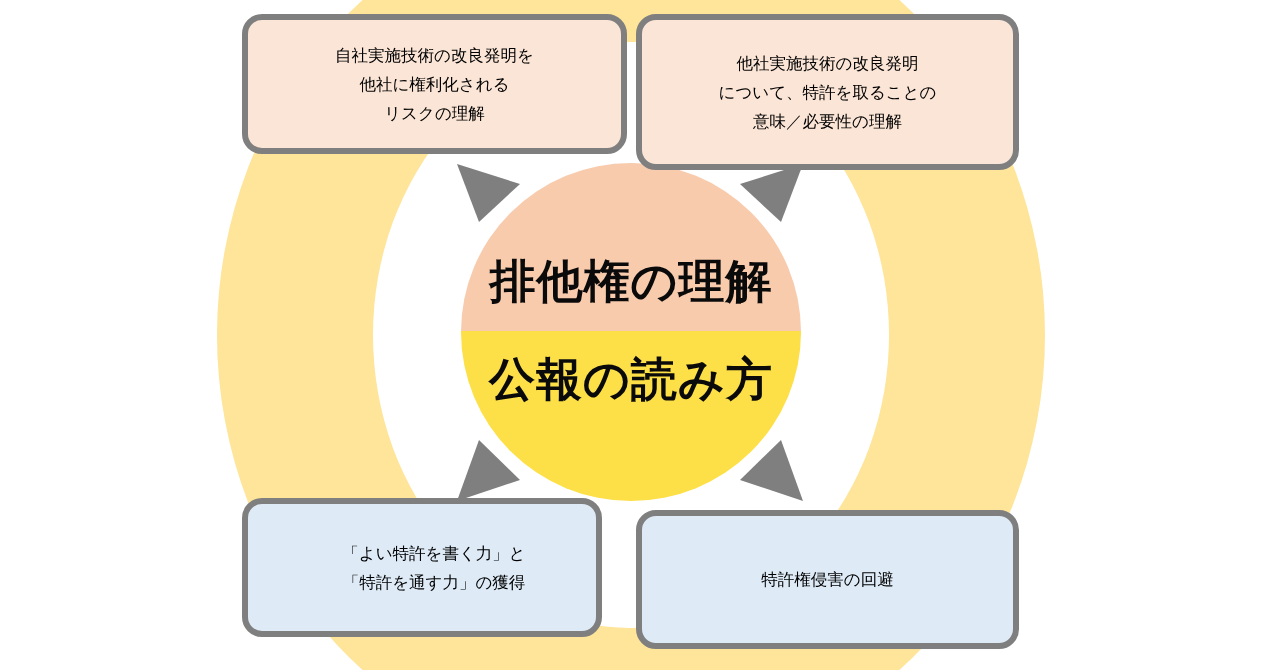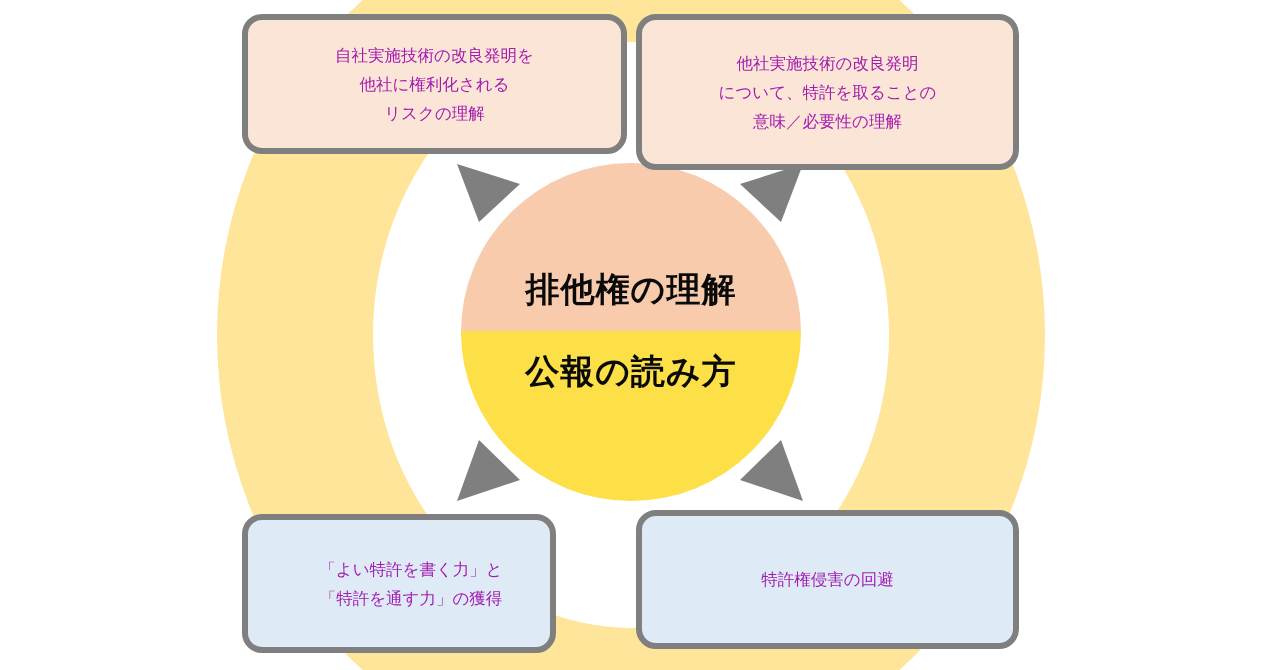--- a/index.html
+++ b/index.html
@@ -25,36 +25,36 @@
       position:absolute; left:0; top:0; width:100%; height:168px;
       background:#f8cbad;
       display:flex; align-items:flex-end; justify-content:center;
     }
     .center-bottom {
       position:absolute; left:0; top:168px; width:100%; height:170px;
       background:#fde047;
       display:flex; align-items:flex-start; justify-content:center;
     }
     .center-text {
-      font-weight:bold; font-size:34px; letter-spacing:1px; color:#0a0a0a;
+      font-weight:bold; font-size:46px; letter-spacing:1px; color:#0a0a0a;
     }
     .center-top .center-text { margin-bottom:18px; }
     .center-bottom .center-text { margin-top:18px; }
     .box {
       position:absolute; box-sizing:border-box;
       border:6px solid #7f7f7f; border-radius:20px;
       display:flex; align-items:center; justify-content:center;
-      text-align:center; font-size:16.5px; line-height:29px; color:#a21caf;
+      text-align:center; font-size:16.5px; line-height:29px; color:#000000;
     }
     .box.top { background:#fbe5d6; }
     .box.bottom { background:#deebf7; }
     .box-lines span { display:block; white-space:nowrap; }
     .box-tl { left:242px; top:14px; width:385px; height:140px; }
     .box-tr { left:636px; top:14px; width:383px; height:156px; }
-    .box-bl { left:242px; top:514px; width:314px; height:139px;padding-left:24px; }
+    .box-bl { left:242px; top:498px; width:360px; height:139px;padding-left:24px; }
     .box-br { left:636px; top:510px; width:383px; height:139px; }
     .arrow { position:absolute; width:70px; height:70px; }
     .arrow svg { width:100%; height:100%; display:block; }
   </style>
 </head>
 <body>
 
 <div class="ring-outer"></div>
 <div class="ring-inner"></div>
 

